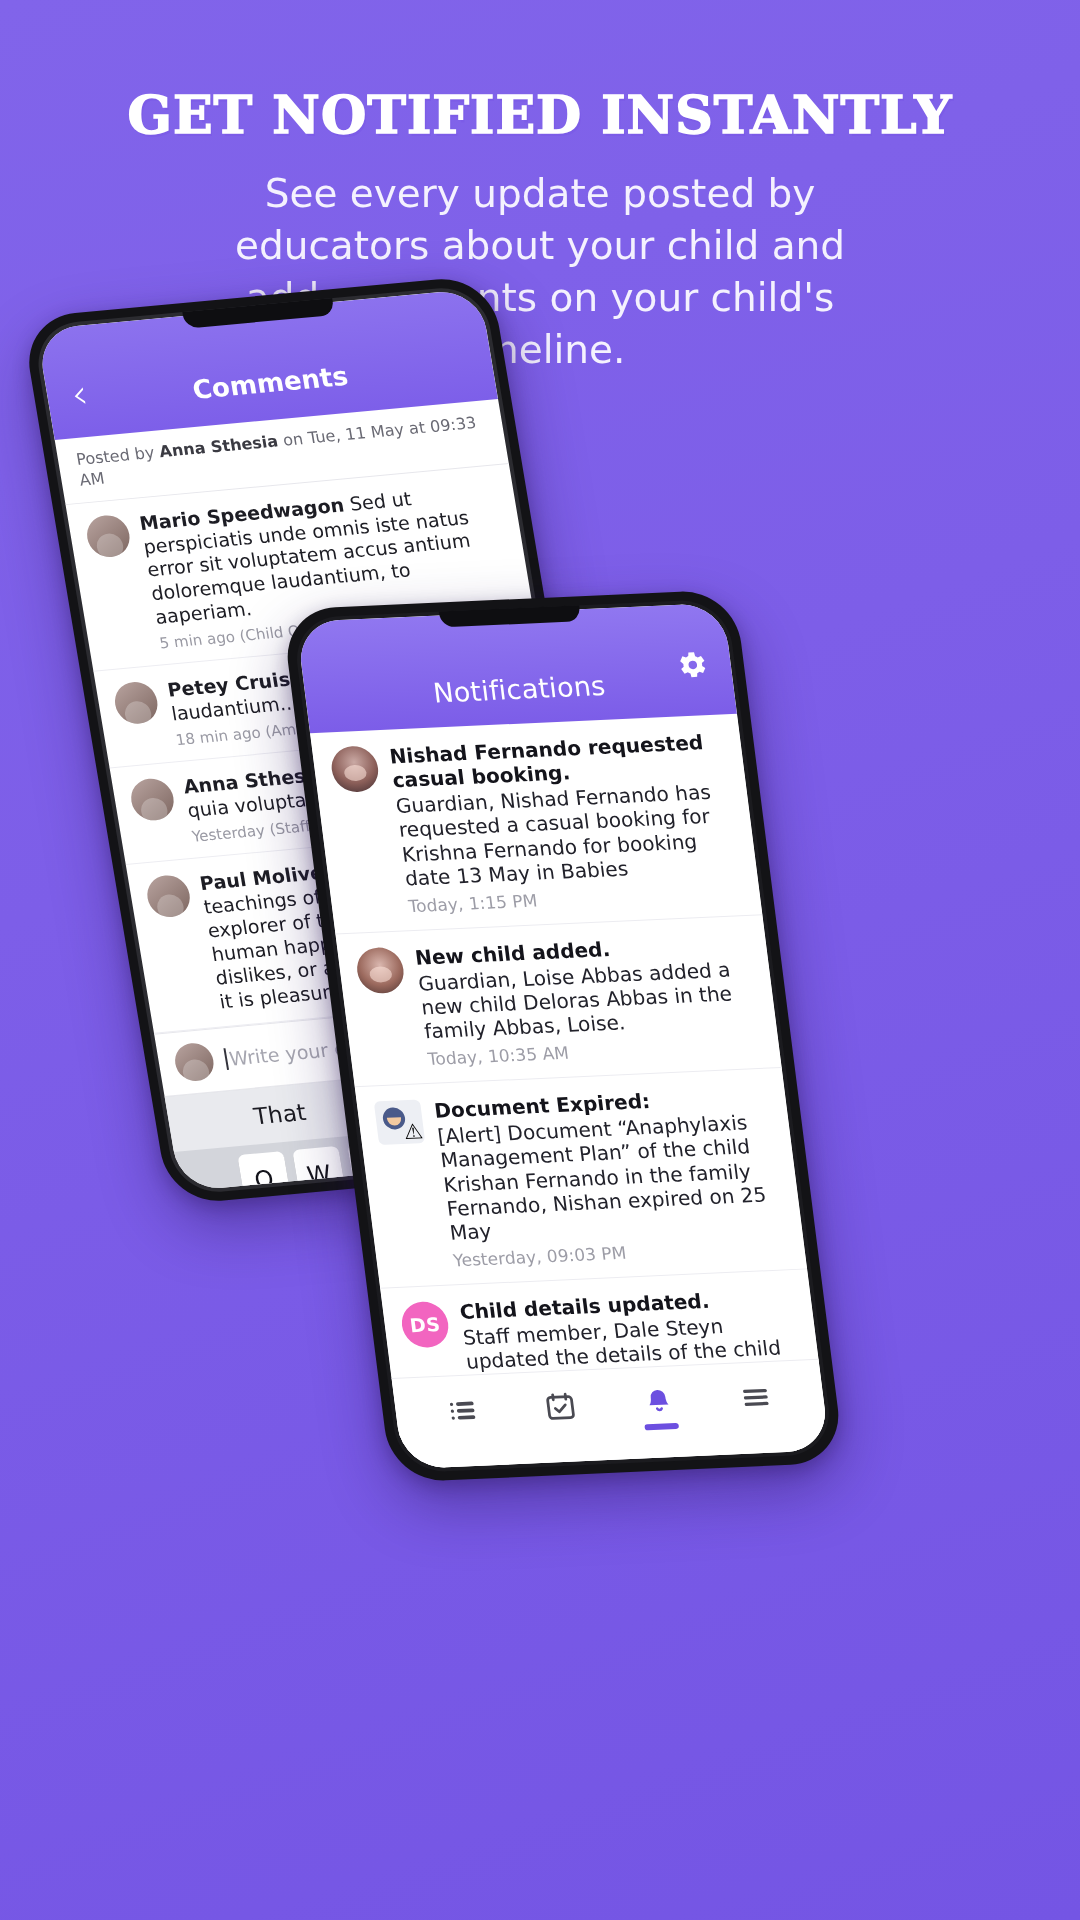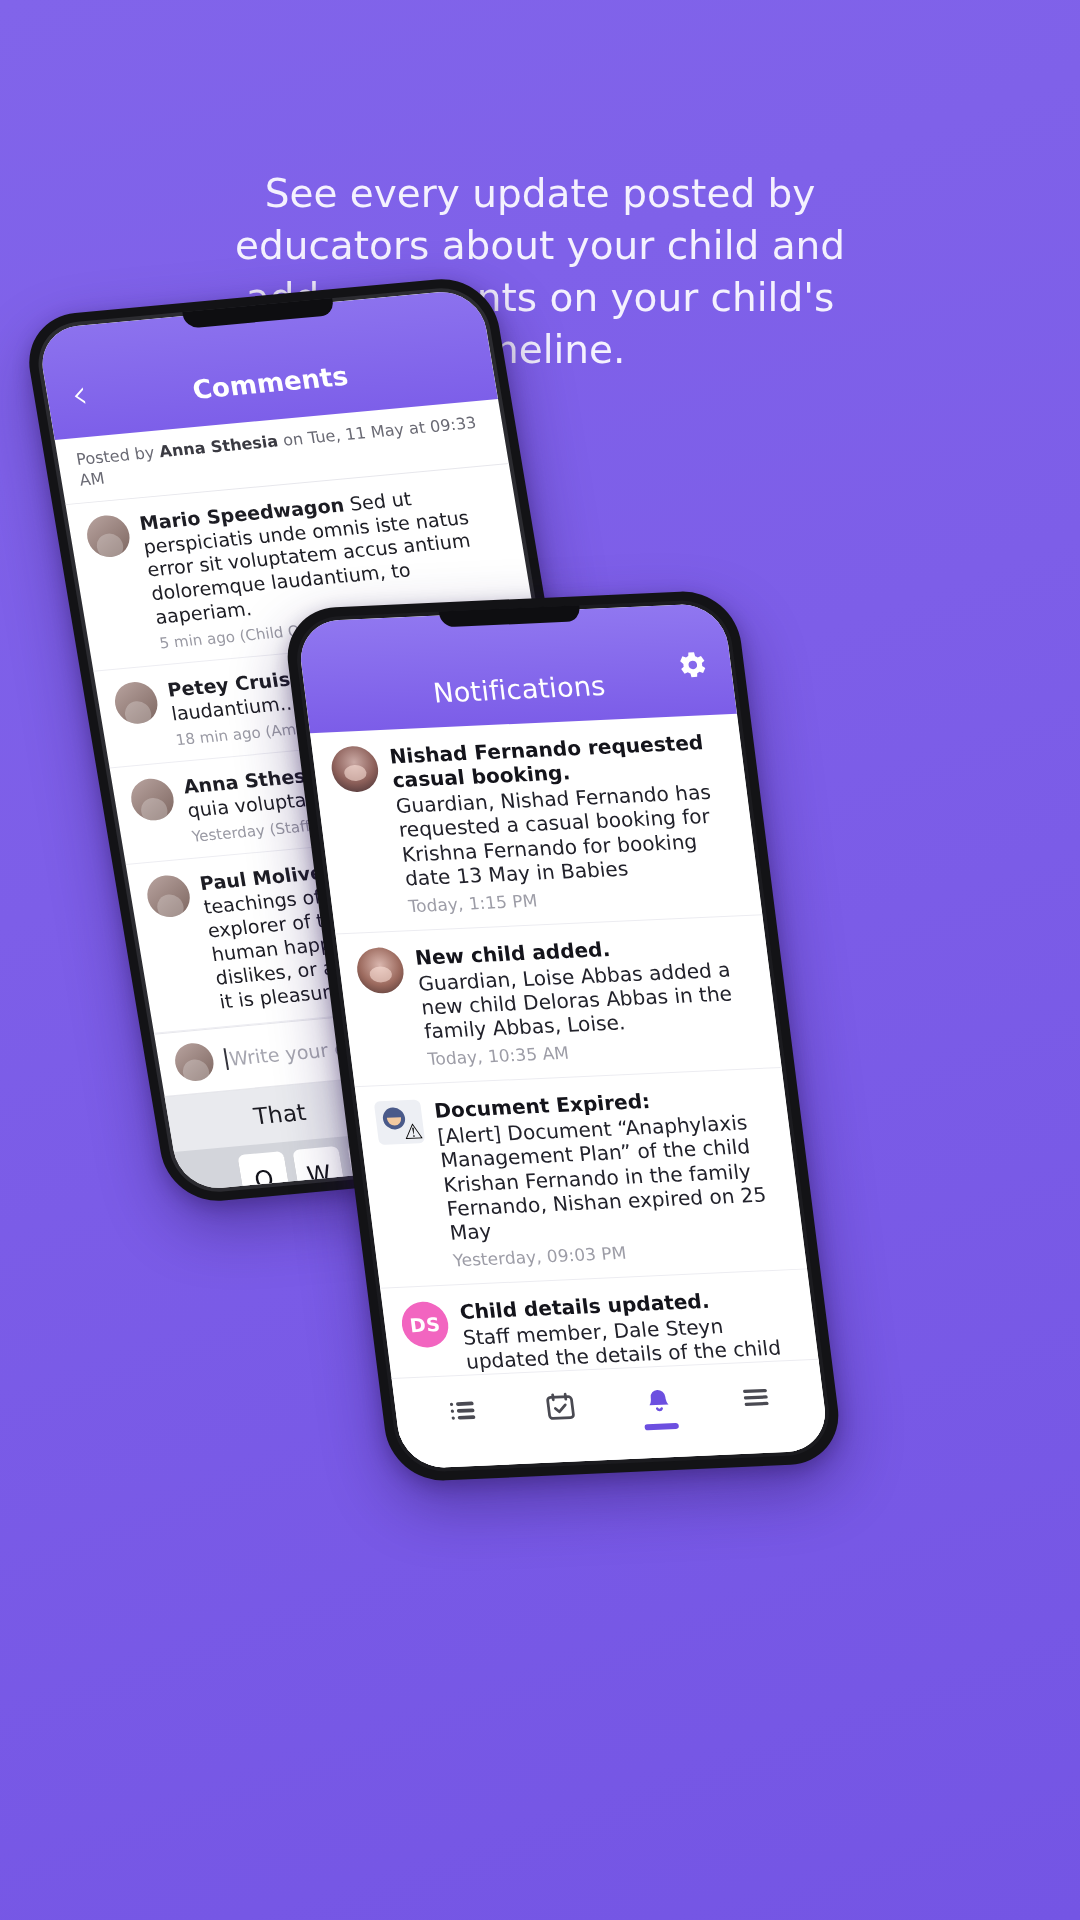--- a/index.html
+++ b/index.html
@@ -211,20 +211,21 @@
   .tab { display:flex; flex-direction:column; align-items:center; gap:7px; width:64px; }
   .tab svg { display:block; }
   .tab .dash { width:34px; height:6px; border-radius:3px; background:transparent; }
   .tab.active .dash { background:#6C4FE0; }
 </style>
 </head>
 <body>
 
 <div id="stage">
 
+  <div class="headline">GET NOTIFIED INSTANTLY</div>
   <div class="subhead">See every update posted by educators about your child and add comments on your child's timeline.</div>
 
   <div class="phone" id="phone-back">
     <div class="bezel-inner">
       <div class="notch"></div>
       <div class="screen">
 
         <div class="cm-topbar">
           <div class="cm-back">‹</div>
           <div class="cm-title">Comments</div>

